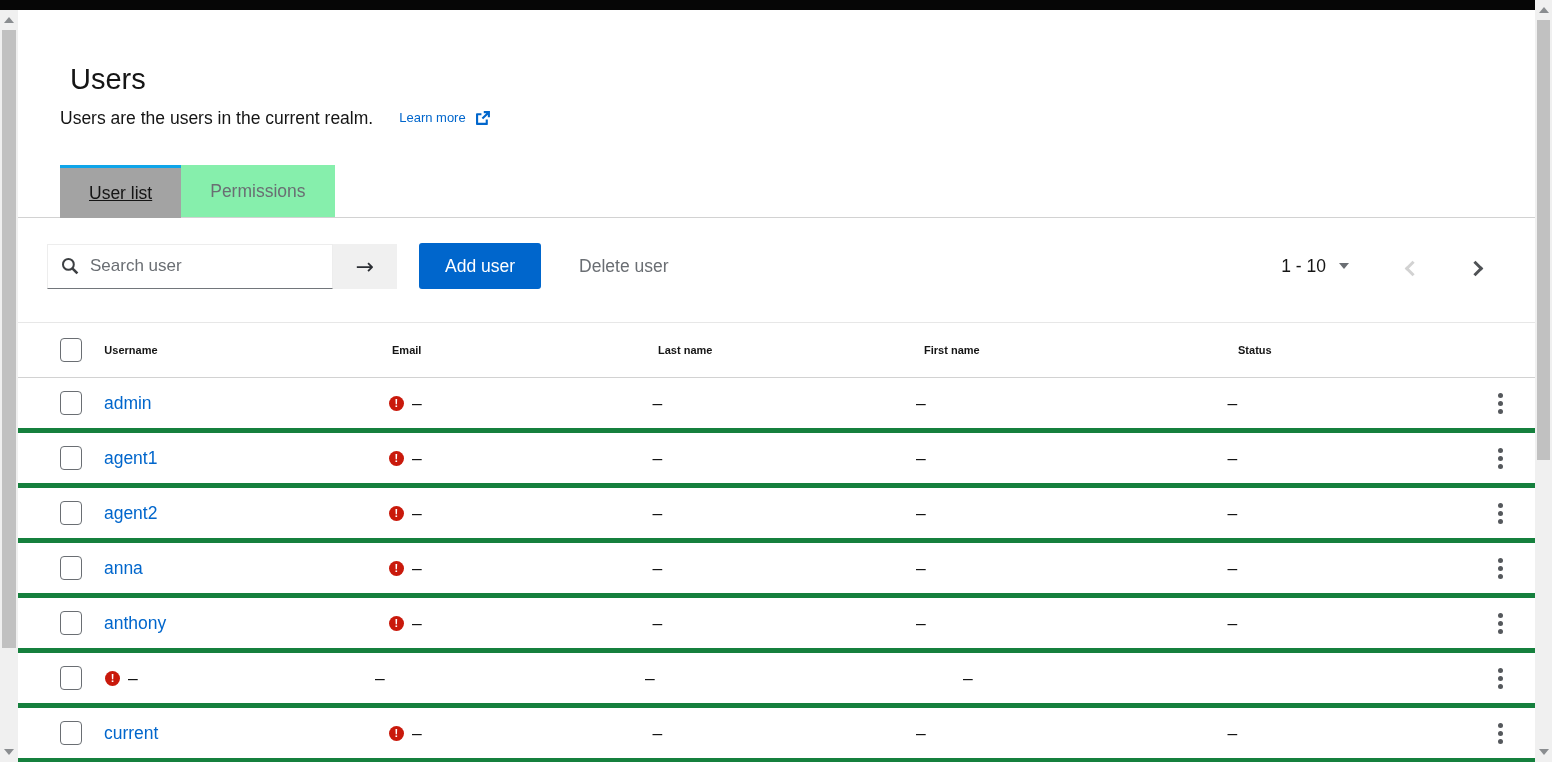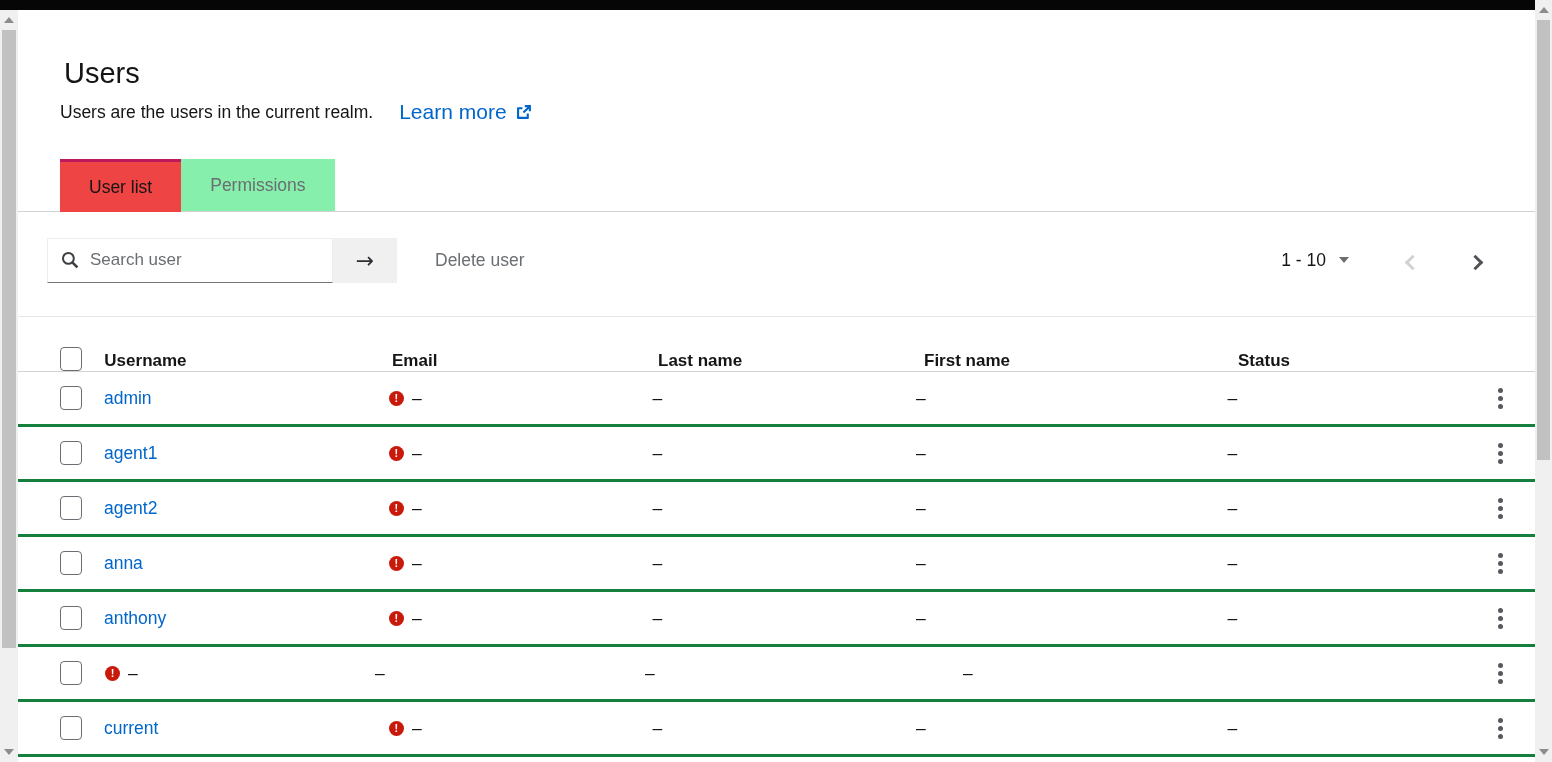--- a/index.html
+++ b/index.html
@@ -20,33 +20,33 @@
   .sb-left  .sb-thumb { top:20px; height:618px; }
   .sb-arrow { position:absolute; left:50%; transform:translateX(-50%); width:0; height:0;
               border-left:5px solid transparent; border-right:5px solid transparent; }
   .sb-arrow.up   { top:7px;  border-bottom:6px solid #8a8d90; }
   .sb-arrow.down { bottom:7px; border-top:6px solid #8a8d90; }
 
   
   .content { position:absolute; left:18px; top:10px; width:1517px; height:752px; background:#fff; }
 
   .page-head { padding:42px 0 0 42px; }
-  .page-title { font-size:29px; line-height:34px; font-weight:500; color:#151515; margin:4px; }
+  .page-title { font-size:29px; line-height:34px; font-weight:500; color:#151515; margin:10px; }
   .page-sub { margin-top:11px; font-size:17.5px; line-height:22px; color:#151515; display:flex; align-items:center; }
-  .learn-more { margin-left:26px; color:#0066cc; text-decoration:none; display:inline-flex; align-items:center; cursor:pointer; font-size:21px; }
+  .learn-more { margin-left:26px; color:#0066cc; text-decoration:none; display:inline-flex; align-items:center; cursor:pointer; font-size:13px; }
   .ext-icon { width:17px; height:17px; margin-left:8px; display:inline-block; }
   .ext-icon svg { display:block; width:100%; height:100%; fill:#0066cc; }
 
   
   .tabs-row { position:relative; margin-top:36px; height:53px; }
   .tabs-row::after { content:""; position:absolute; left:0; right:0; bottom:0; height:1px; background:#d2d2d2; z-index:0; }
   .tabs-inner { display:flex; height:100%; margin-left:42px; }
   .tab { position:relative; z-index:1; display:flex; align-items:center; justify-content:center;
          padding:0 29px; font-size:17.5px; cursor:pointer; }
-  .tab.active { background:#ef4444; border-top:3px solid #be185d; color:#151515; }
+  .tab.active { background:#a3a3a3; border-top:3px solid #0ea5e9; color:#151515;text-decoration:underline; }
   .tab.inactive { background:#86efac; color:#6a6e73; border-bottom:1px solid #d2d2d2; }
 
   
   .toolbar { display:flex; align-items:center; margin:25px 25px 0 29px; height:46px; }
   .search-group { display:flex; height:45px; width:350px; position:relative;justify-content:space-between; }
   .search-input { flex:1; min-width:0; border:1px solid #ededed; border-bottom:1px solid #72767b;
                   padding:0 10px 0 42px; font-size:17px; font-family:"Liberation Sans", sans-serif; color:#151515; outline:none; }
   .search-input::placeholder { color:#6a6e73; opacity:1; }
   .search-icon { position:absolute; left:14px; top:50%; transform:translateY(-50%); width:18px; height:18px; pointer-events:none; }
   .search-icon svg { display:block; width:100%; height:100%; stroke:#3c3f42; fill:none; }
@@ -66,22 +66,22 @@
   .nav-btn { background:none; border:none; cursor:pointer; padding:4px; display:flex; align-items:center; }
   .nav-prev { margin-left:48px; }
   .nav-next { margin-left:44px; }
   .chev { width:11px; height:11px; border-top:3px solid #4f5255; border-right:3px solid #4f5255; display:block; }
   .chev.left  { transform:rotate(-135deg); border-color:#d2d2d2; }
   .chev.right { transform:rotate(45deg); }
 
   
   .table { margin-top:33px; border-top:1px solid #e7e7e7; }
   .thead, .tr { display:flex; align-items:center; }
-  .thead { height:55px; border-bottom:1px solid #d2d2d2; font-weight:700; font-size:17px; color:#151515;align-items:flex-end; }
-  .tr { height:55px; border-bottom:3px solid #15803d; font-size:17.5px; }
+  .thead { height:55px; border-bottom:1px solid #d2d2d2; font-weight:700; font-size:11px; color:#151515; }
+  .tr { height:55px; border-bottom:5px solid #15803d; font-size:17.5px; }
   .col-check { width:87px; padding-left:42px; display:flex; align-items:center; }
   .col-username { width:292px; }
   .col-email { width:270px; display:flex; align-items:center; }
   .col-last  { width:270px; }
   .col-first { width:270px; }
   .col-status{ width:273px;margin-left:48px; }
   .col-kebab { flex:1; display:flex; justify-content:flex-end; padding-right:28px; }
 
   .checkbox { width:22px; height:24px; border:1px solid #6a6e73; border-radius:4px; background:#fff; cursor:pointer; }
   .user-link { color:#0066cc; text-decoration:none; cursor:pointer; }
@@ -143,20 +143,21 @@
         <svg viewBox="0 0 18 18">
           <circle cx="7.4" cy="7.4" r="5.4" stroke-width="2"></circle>
           <line x1="11.6" y1="11.6" x2="16.4" y2="16.4" stroke-width="2.6"></line>
         </svg>
       </span>
       <input class="search-input" type="text" placeholder="Search user" style="">
       <button class="search-go">
         <span>→</span>
       </button>
     </div>
+    <button class="btn-primary">Add user</button>
     <button class="btn-plain">Delete user</button>
     <div class="toolbar-spacer"></div>
     <div class="pagination">
       <button class="page-range">
         <span>1 - 10</span>
         <span class="caret-down"></span>
       </button>
       <button class="nav-btn nav-prev">
         <span class="chev left"></span>
       </button>

